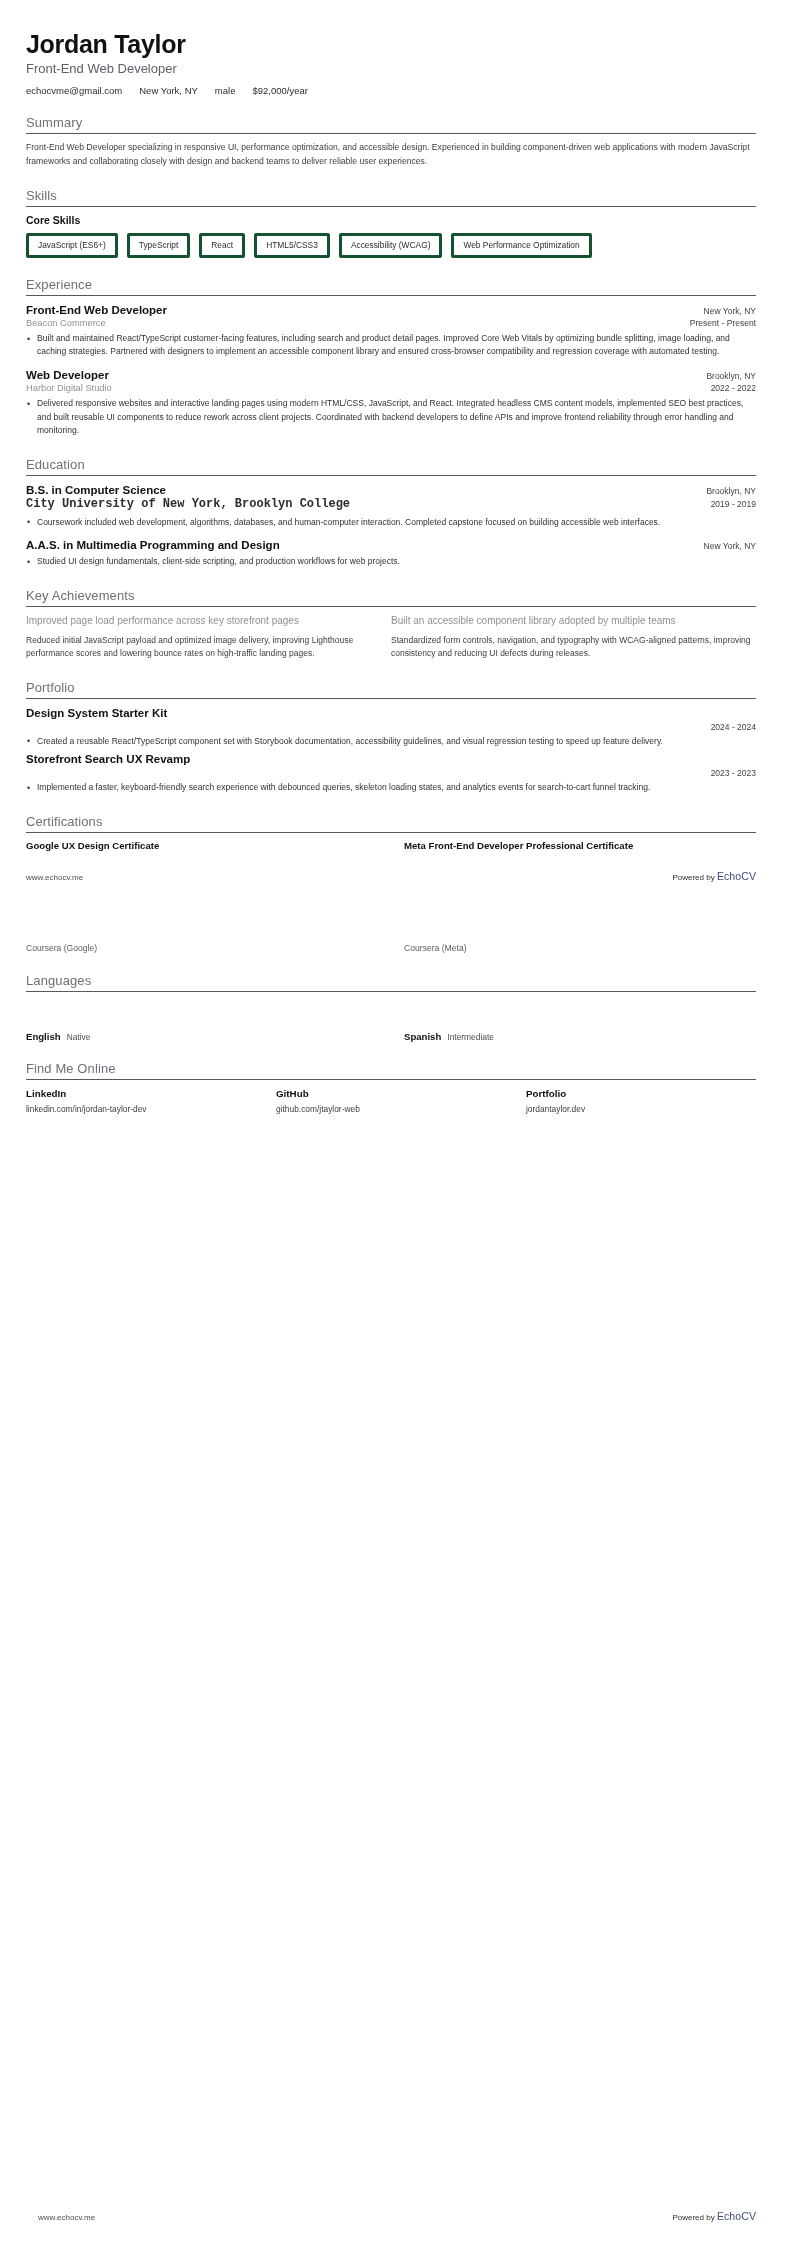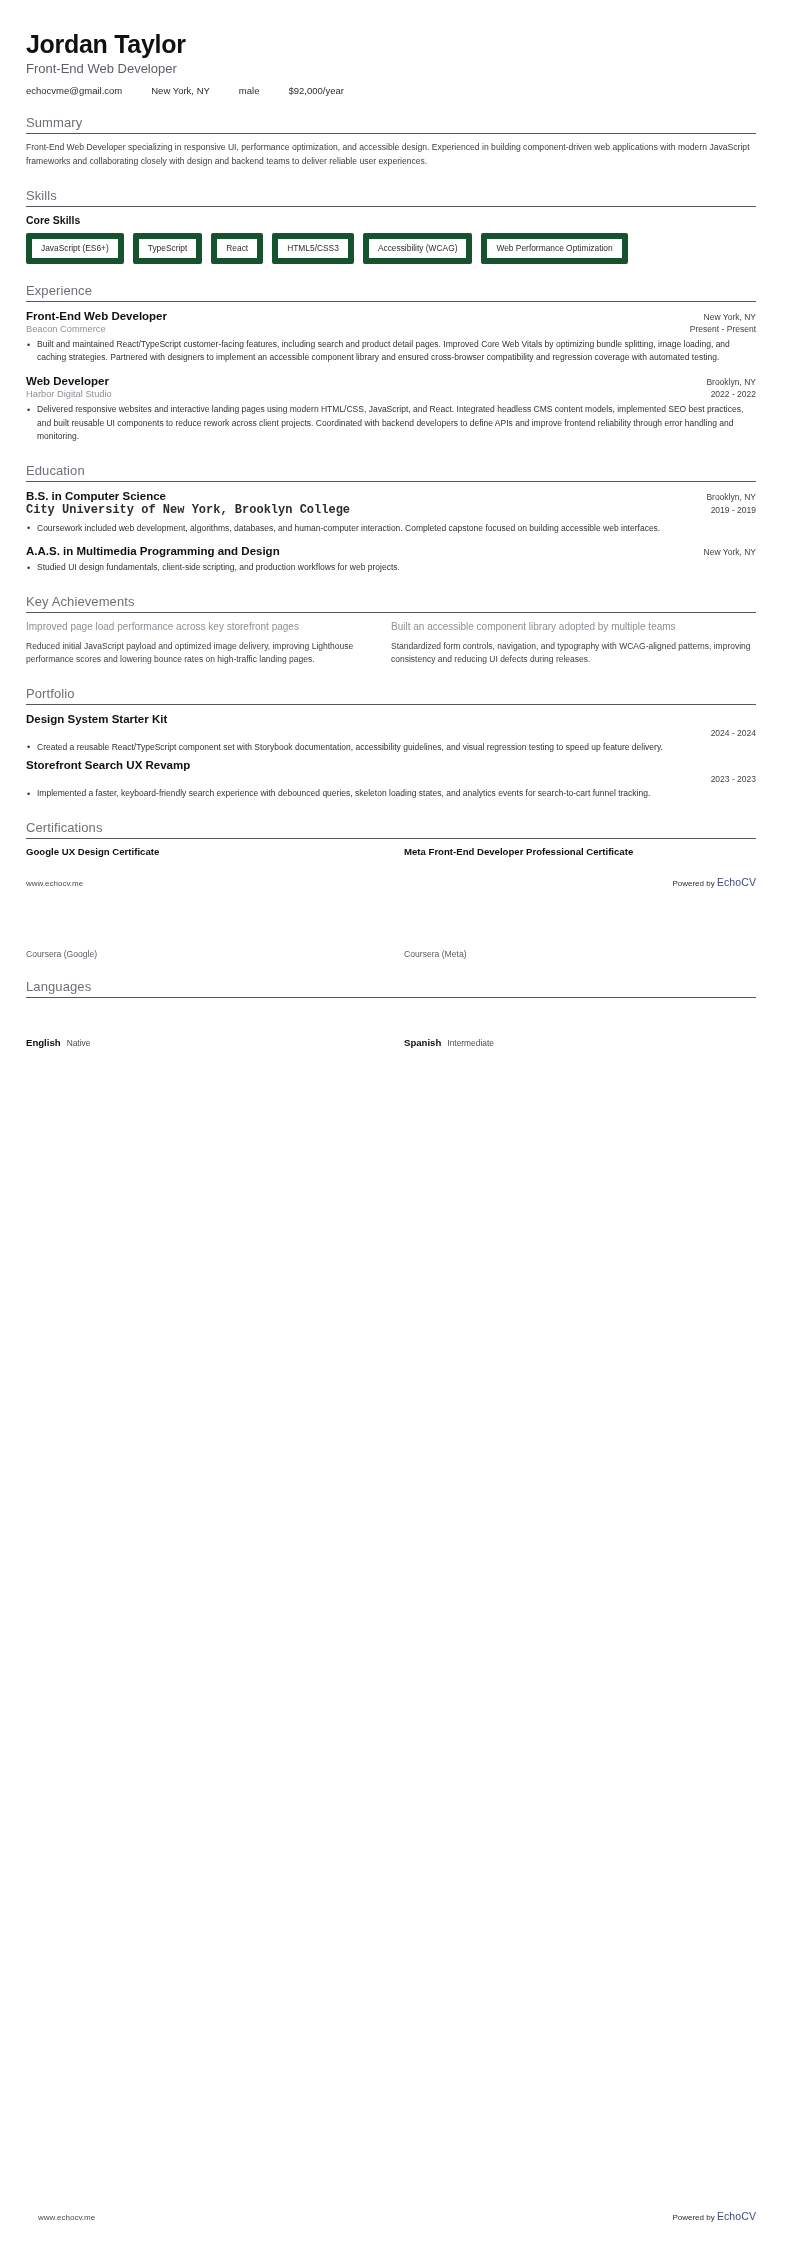--- a/index.html
+++ b/index.html
@@ -35,21 +35,21 @@
     font-size: 13px;
     color: #5b5f66;
     margin: 0 0 9px 0;
     line-height: 1.2;
   }
   .hdr-contact {
     font-size: 9.5px;
     color: #2b2d31;
     display: flex;
     flex-wrap: wrap;
-    gap: 16px;
+    gap: 4px;
     align-items: baseline;
   }
   .hdr-contact span { margin-right: 13px; }
   .hdr-contact span:last-child { margin-right: 0; }
 
   
   .section { margin-top: 19px; }
   .section-head {
     font-size: 13px;
     color: #6d7076;
@@ -68,21 +68,21 @@
 
   
   .skill-group-name {
     font-size: 10.5px;
     font-weight: bold;
     color: #111111;
     margin: 1px 0 7px 0;
   }
   .chips { display: flex; flex-wrap: wrap; gap: 7px 9px; }
   .chip {
-    border: 6px solid #14532d;
+    border: 3px solid #14532d;
     border-radius: 2px;
     padding: 5px 9px;
     font-size: 8.4px;
     color: #2b2d31;
     line-height: 1;
     background: #fff;
     white-space: nowrap;
   }
 
   
@@ -400,20 +400,37 @@
         <span class="lang-name">English</span>
         <span class="lang-level">Native</span>
       </div>
       <div>
         <span class="lang-name">Spanish</span>
         <span class="lang-level">Intermediate</span>
       </div>
     </div>
   </div>
 
+  <div class="section">
+    <div class="section-head">Find Me Online</div>
+    <div class="links-row">
+      <div>
+        <div class="link-label">LinkedIn</div>
+        <div class="link-url">linkedin.com/in/jordan-taylor-dev</div>
+      </div>
+      <div>
+        <div class="link-label">GitHub</div>
+        <div class="link-url">github.com/jtaylor-web</div>
+      </div>
+      <div>
+        <div class="link-label">Portfolio</div>
+        <div class="link-url">jordantaylor.dev</div>
+      </div>
+    </div>
+  </div>
 
   <div class="footer footer-bottom">
     <span>www.echocv.me</span>
     <span>
       <span class="powered">Powered by</span>
       <span class="brand">EchoCV</span>
     </span>
   </div>
 
 </div>

